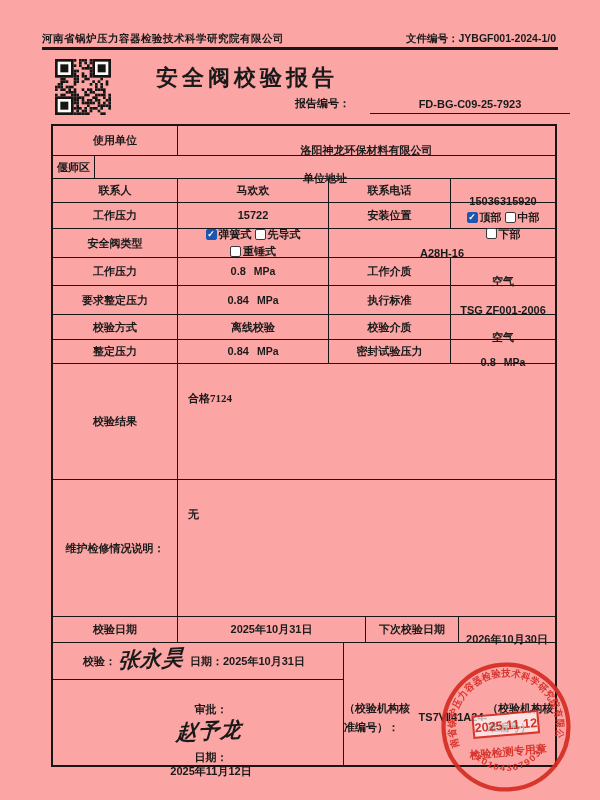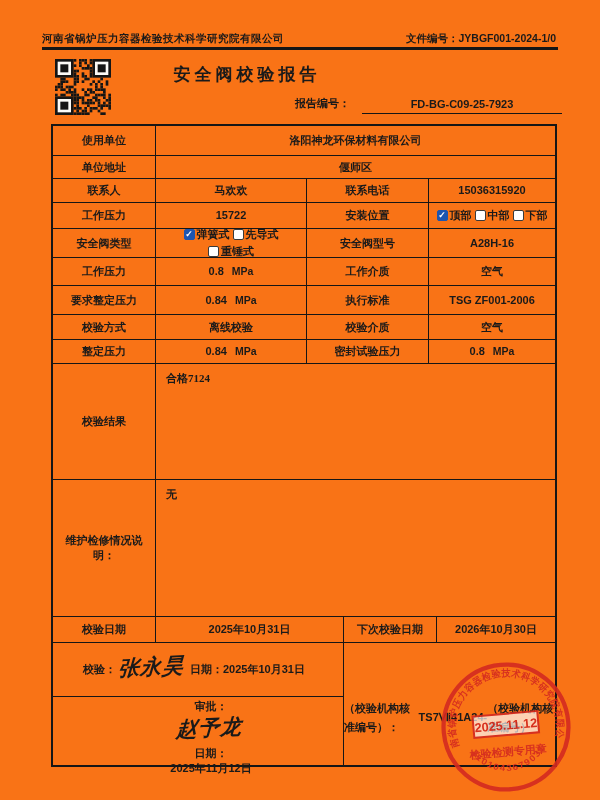--- a/index.html
+++ b/index.html
@@ -1,37 +1,37 @@
 <!DOCTYPE html>
 <html><head>
 <meta charset="utf-8">
 <style>
   html,body{margin:0;padding:0;background:#e8e8e6;}
-  .page{position:relative;width:600px;height:800px;background:#f97316;overflow:hidden;
+  .page{position:relative;width:600px;height:800px;background:#fca5a5;overflow:hidden;
         font-family:"Liberation Sans",sans-serif;color:#1a1a1a;margin:0 auto;}
   
   .hdr-company{position:absolute;left:42px;top:32px;font-size:10.5px;font-weight:bold;letter-spacing:.5px;}
   .hdr-doc{position:absolute;right:44px;top:32px;font-size:10.5px;font-weight:bold;}
   .hdr-line{position:absolute;left:42px;top:47px;width:516px;height:2.5px;background:#161616;}
   
   .qr{position:absolute;left:55px;top:59px;width:56px;height:56px;}
   .title{position:absolute;left:0;top:63px;width:494px;text-align:center;
-         font-size:17px;font-weight:bold;letter-spacing:4px;}
-  .report-row{position:absolute;left:295px;top:96px;display:flex;align-items:flex-end;gap:12px;}
+         font-size:22px;font-weight:bold;letter-spacing:4px;}
+  .report-row{position:absolute;left:295px;top:96px;display:flex;align-items:flex-end;gap:20px;}
   .report-label{font-size:11px;font-weight:bold;padding-bottom:3px;}
   .report-no{display:inline-block;width:200px;text-align:center;font-size:11px;font-weight:bold;
              border-bottom:1.6px solid #161616;padding-bottom:3px;}
   
   .tbl{position:absolute;left:51px;top:124px;width:506px;border:2px solid #161616;box-sizing:border-box;background:transparent;}
   .row{display:flex;box-sizing:border-box;border-bottom:1.5px solid #161616;}
   .row:last-child{border-bottom:none;}
   .c{box-sizing:border-box;border-right:1.5px solid #161616;display:flex;align-items:center;
      justify-content:center;font-size:11px;font-weight:bold;padding:2px 4px;text-align:center;line-height:1.35;}
-  .c:last-child{border-right:none;flex:1;}
-  .w103{width:103px;flex-shrink:0;} .w151{width:151px;flex-shrink:0;}
+  .c:last-child{border-right:none;flex:1;margin-top:20px;}
+  .w103{width:125px;flex-shrink:0;} .w151{width:151px;flex-shrink:0;}
   .w122{width:122px;flex-shrink:0;} .w188{width:188px;flex-shrink:0;}
   .w93{width:93px;flex-shrink:0;}
   .top-left{align-items:flex-start;justify-content:flex-start;text-align:left;padding:7px 10px;font-family:Liberation Serif, serif;}
   .pressure{gap:8px;}
   .unit{font-size:10.5px;}
   
   .cbg{display:flex;flex-wrap:wrap;align-items:center;justify-content:center;gap:2px 3px;padding:1px 2px;}
   .cb-item{display:inline-flex;align-items:center;gap:2px;}
   .cb{width:11px;height:11px;border:1.6px solid #3a3a3a;border-radius:2px;box-sizing:border-box;
       display:inline-flex;align-items:center;justify-content:center;background:#fff;flex-shrink:0;
@@ -225,22 +225,22 @@
   </div>
 
   <div class="tbl">
 
     <div class="row" style="height:30px">
       <div class="c w103">使用单位</div>
       <div class="c">洛阳神龙环保材料有限公司</div>
     </div>
 
     <div class="row" style="height:23px">
+      <div class="c">偃师区</div>
       <div class="c w103">单位地址</div>
-      <div class="c">偃师区</div>
     </div>
 
     <div class="row" style="height:24px">
       <div class="c w103">联系人</div>
       <div class="c w151">马欢欢</div>
       <div class="c w122">联系电话</div>
       <div class="c">15036315920</div>
     </div>
 
     <div class="row" style="height:26px">
@@ -276,21 +276,20 @@
             <span class="cb-item">
               <span class="cb "></span>
               <span class="cb-lbl">先导式</span>
             </span>
             <span class="cb-item">
               <span class="cb "></span>
               <span class="cb-lbl">重锤式</span>
             </span>
           </span>
       </div>
-      <div class="c w122">安全阀型号</div>
       <div class="c">A28H-16</div>
     </div>
 
     <div class="row" style="height:28px">
       <div class="c w103">工作压力</div>
       <div class="c w151 pressure">
         <span>0.8</span>
         <span class="unit">MPa</span>
       </div>
       <div class="c w122">工作介质</div>

